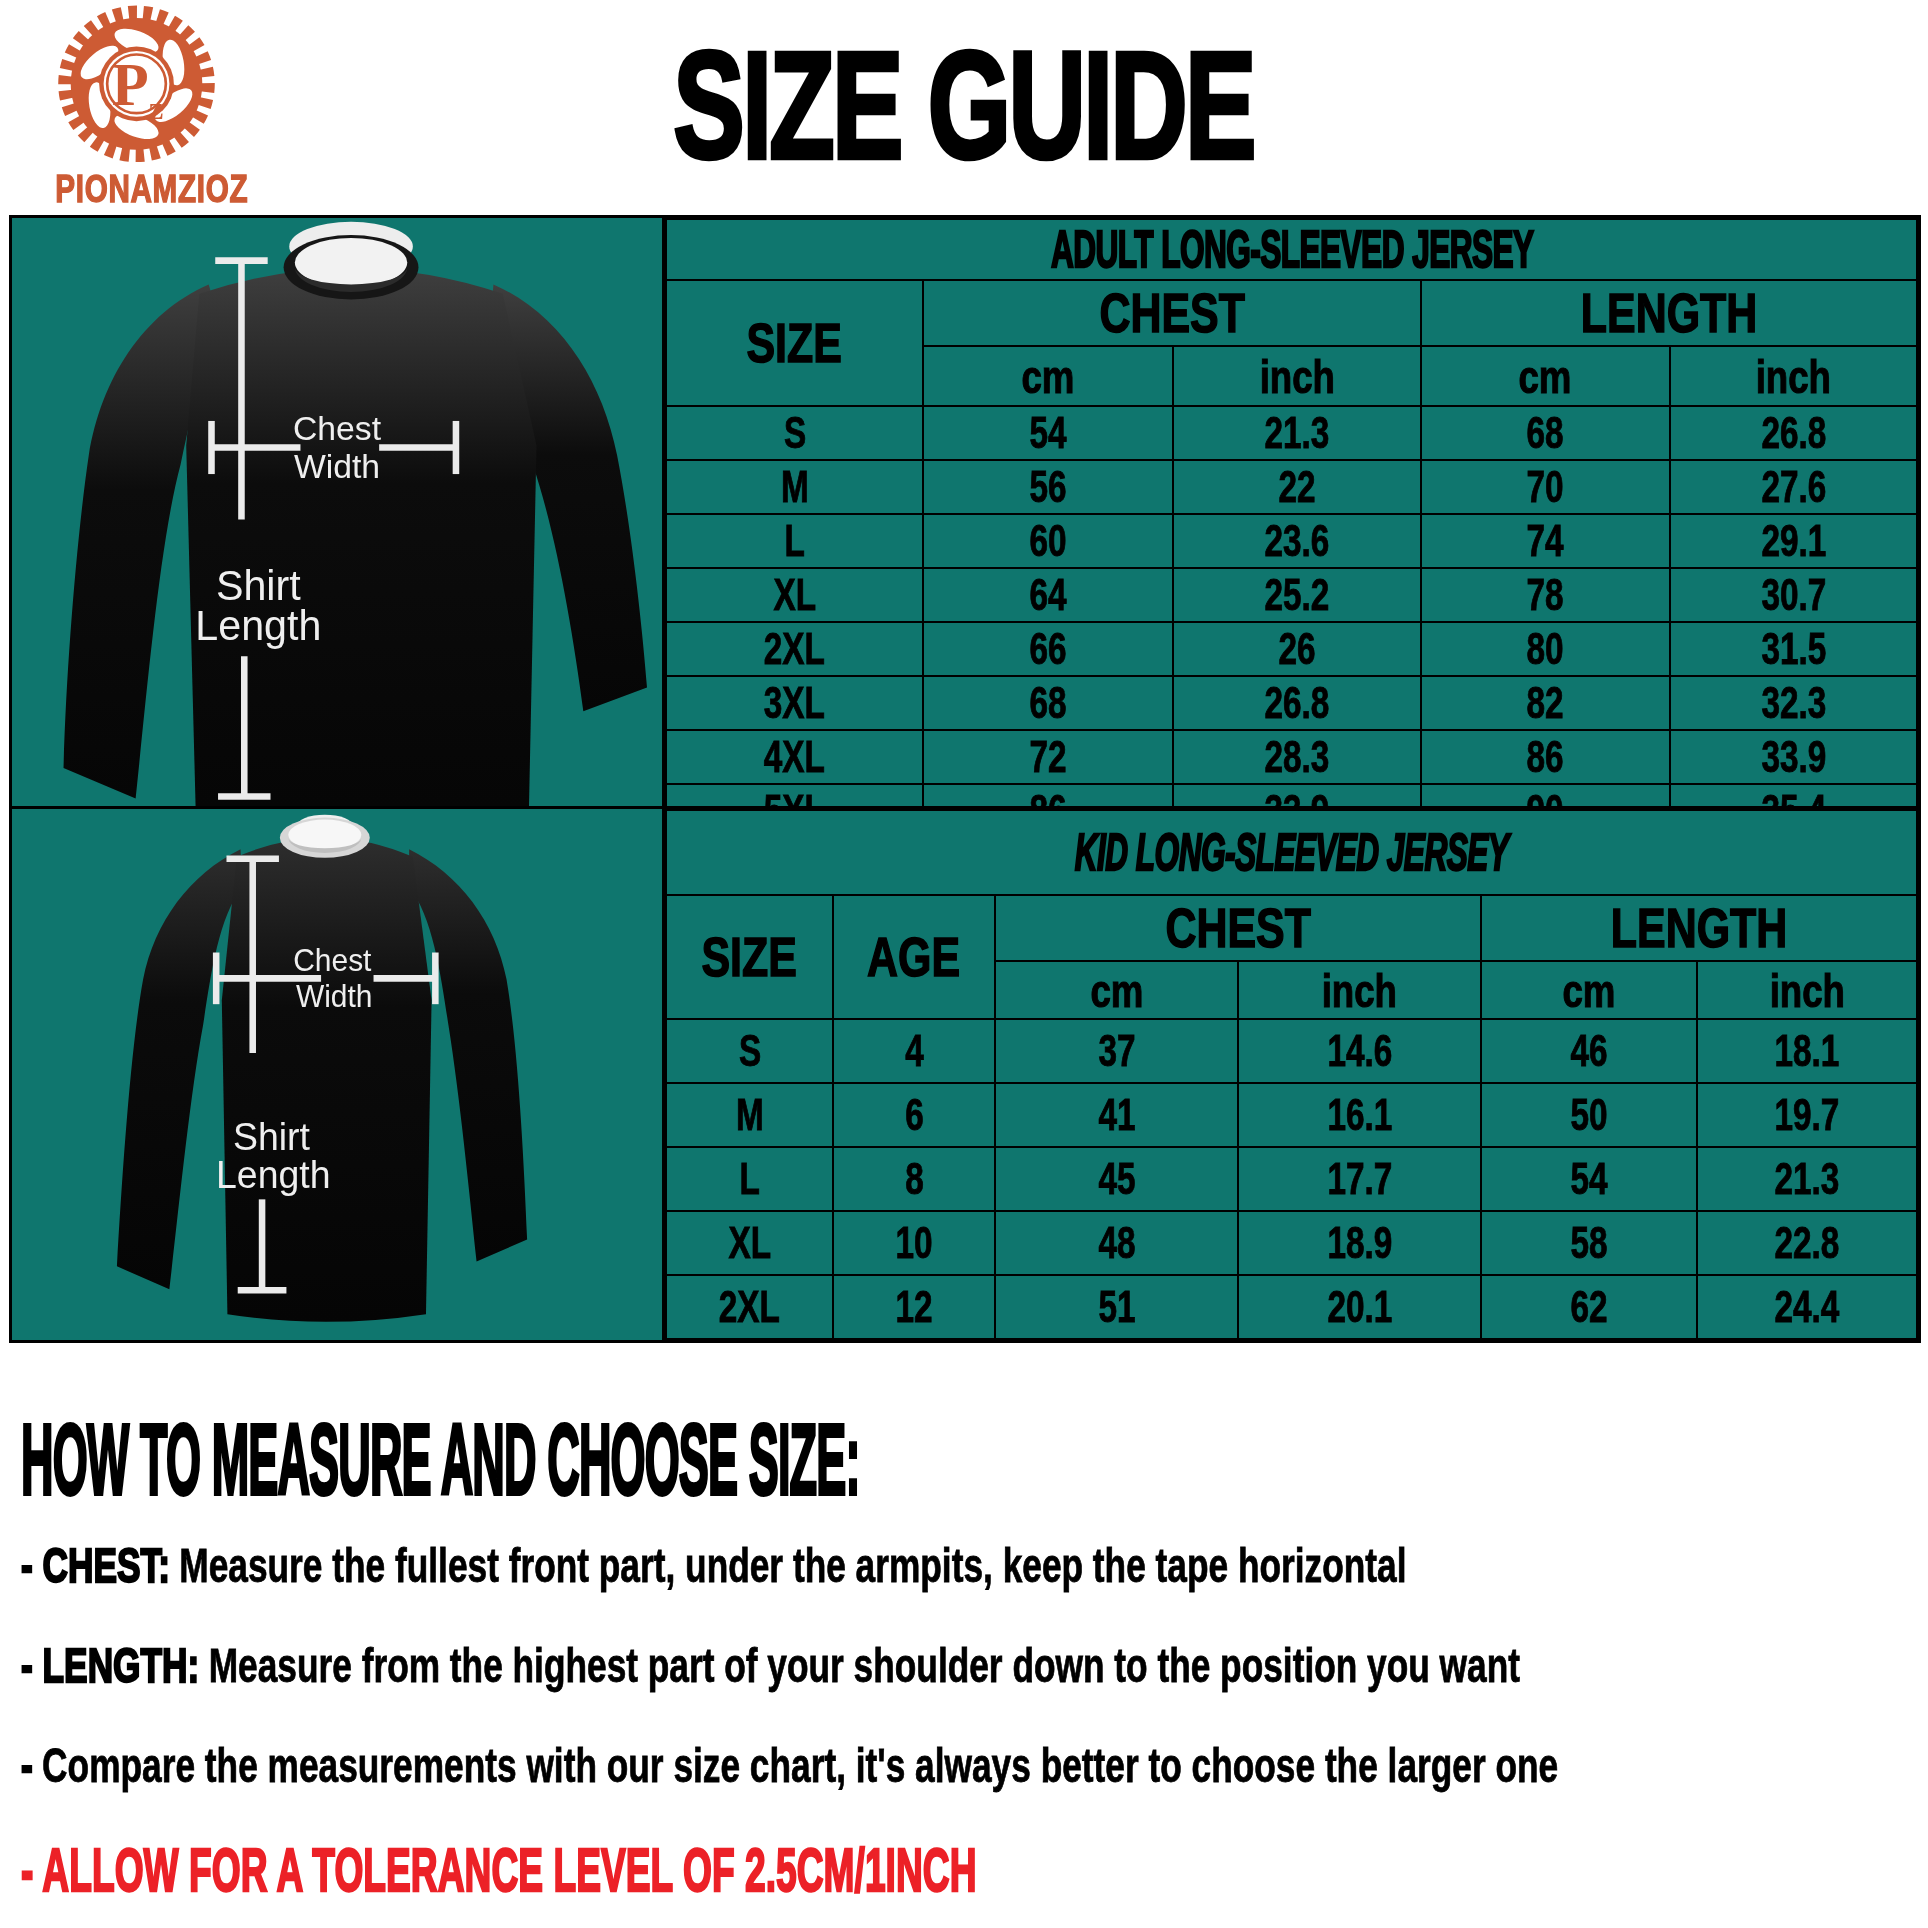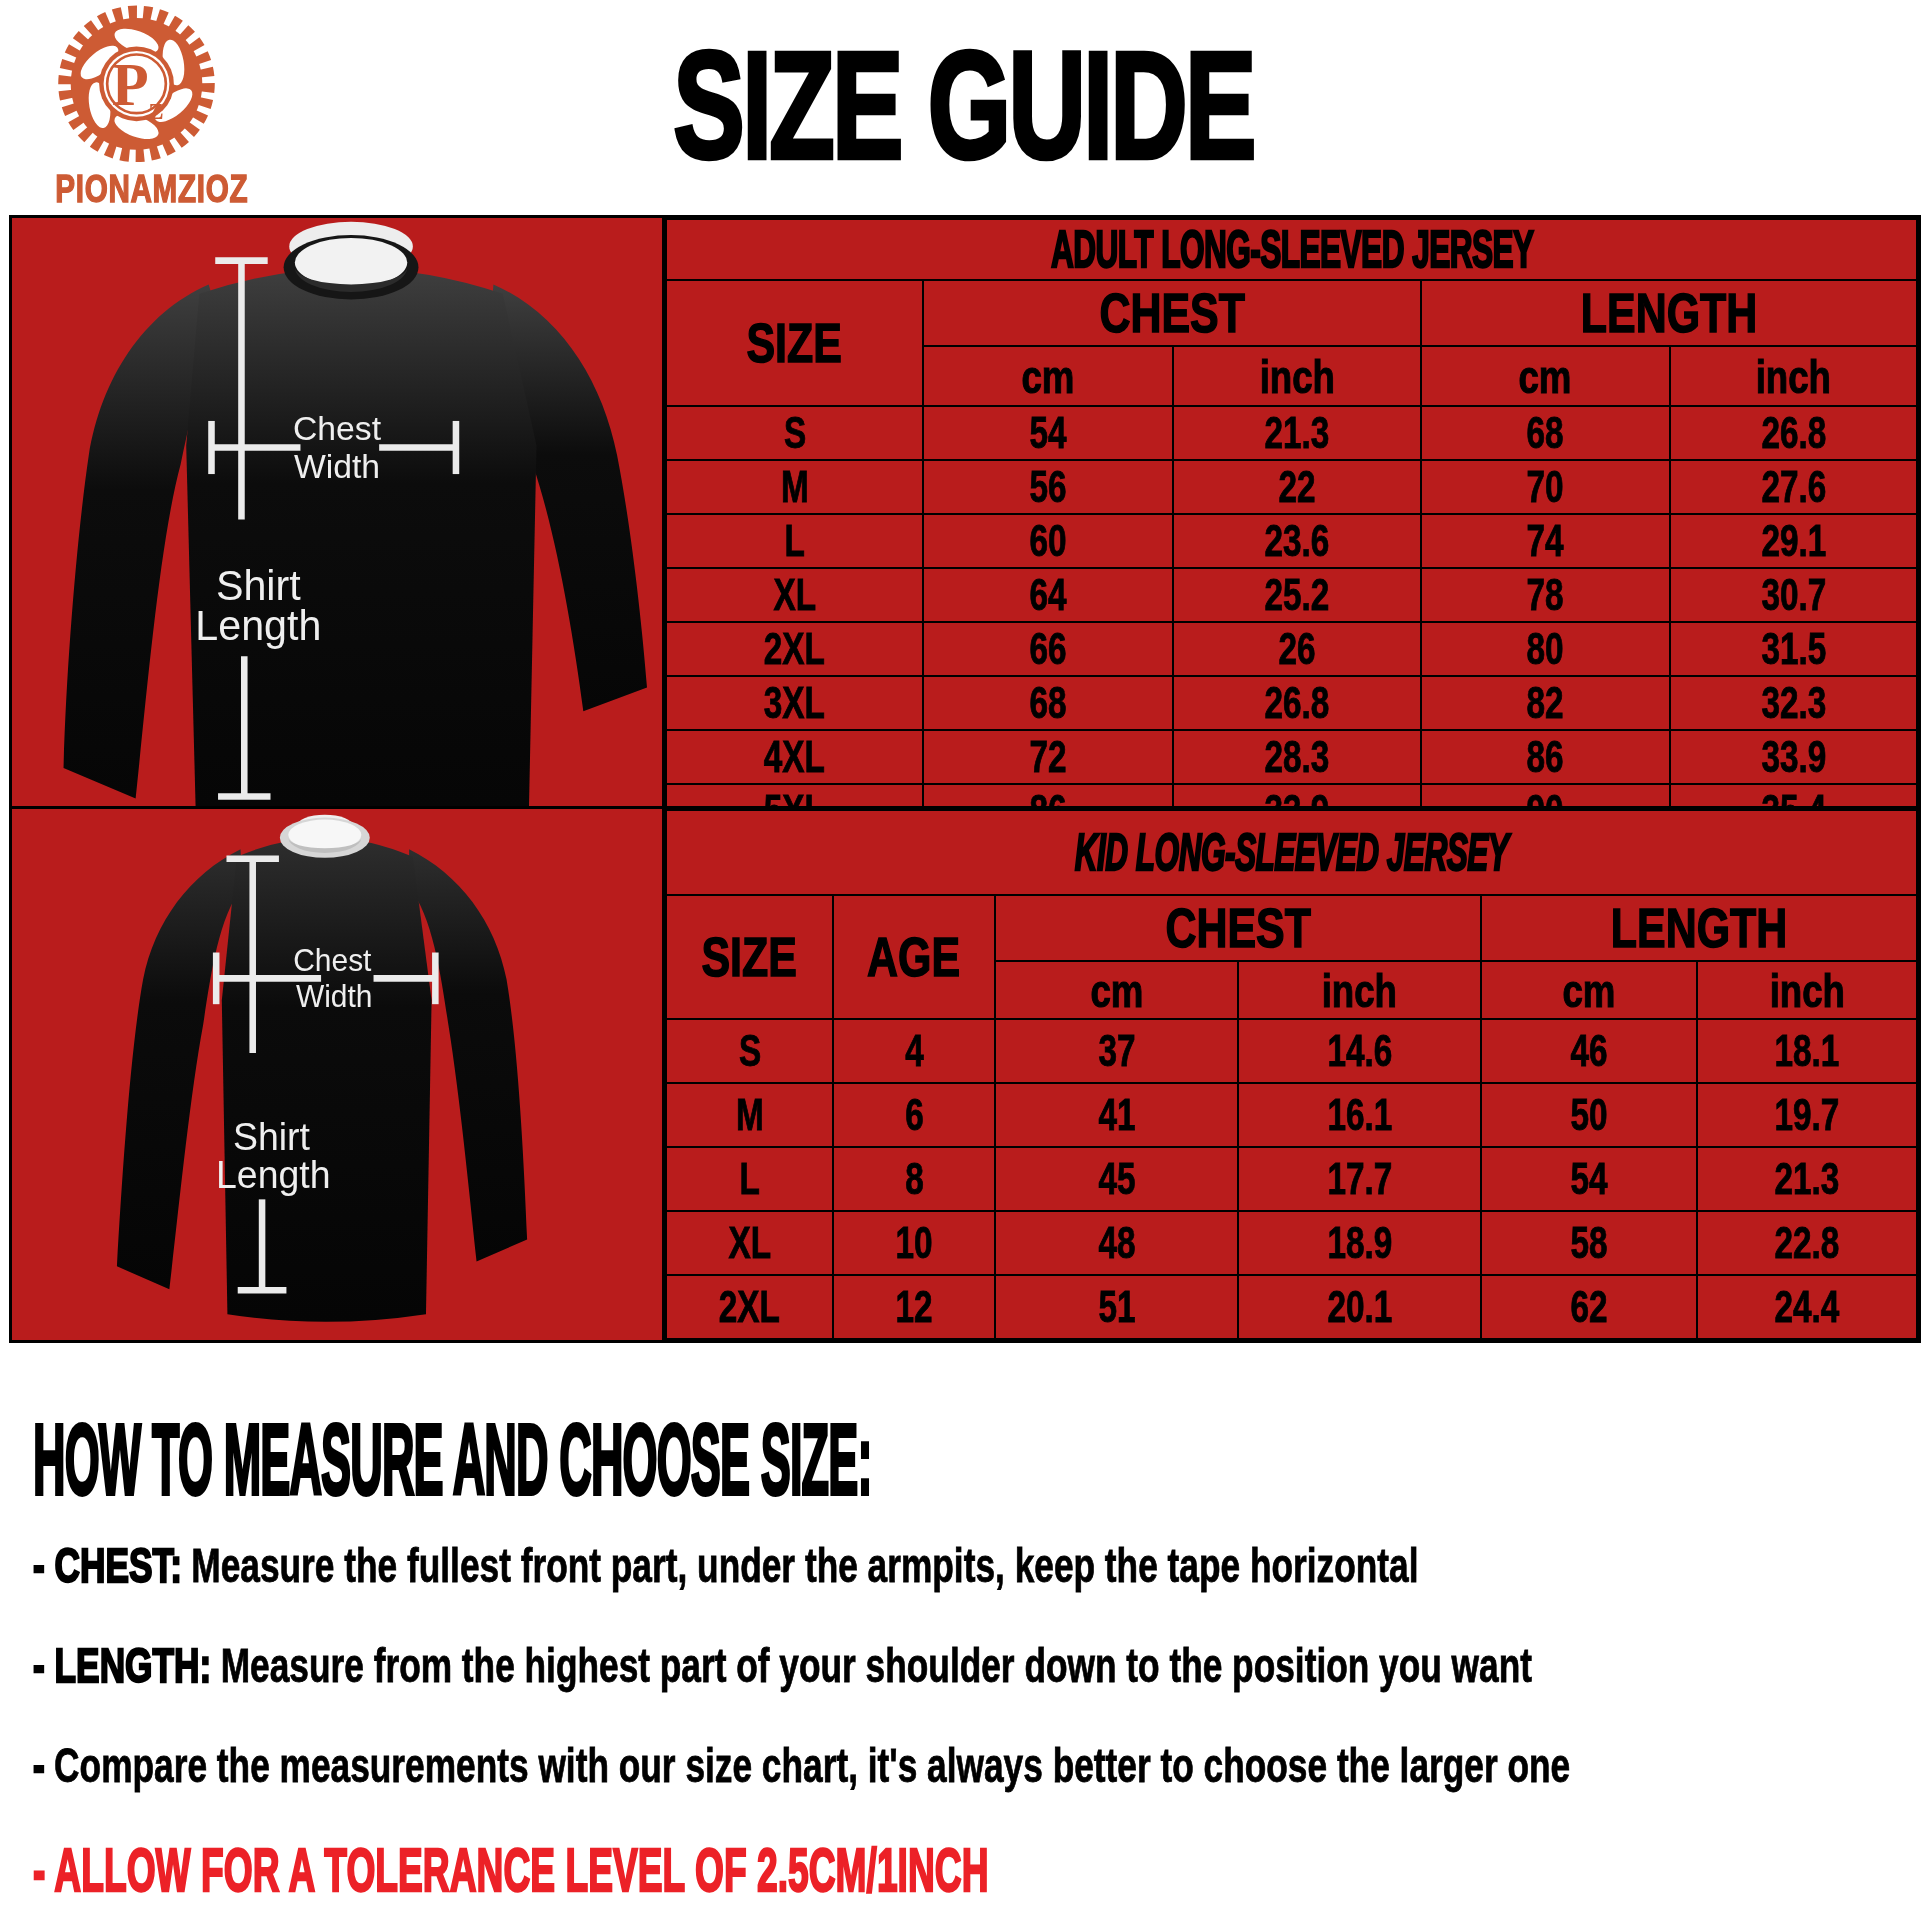--- a/index.html
+++ b/index.html
@@ -15,21 +15,21 @@
   .title-wrap { position:absolute; left:0; right:0; top:28px; text-align:center; }
   .main-title { display:inline-block; font-size:153px; line-height:1.0; font-weight:bold;
                 color:#000; white-space:nowrap; letter-spacing:-3.8px;
                 transform:scaleX(0.70); transform-origin:center;
                 -webkit-text-stroke:4.7px #000; }
 
   
   .main-box { position:absolute; left:9.4px; top:215px; width:1906px; height:1122px;
               border:3.8px solid #000; display:grid;
               grid-template-columns:653px 1fr; grid-template-rows:591px 1fr; }
-  .q { position:relative; overflow:hidden; background:#b91c1c; }
+  .q { position:relative; overflow:hidden; background:#0f766e; }
   .q-tl { border-right:3.8px solid #000; border-bottom:3.8px solid #000; }
   .q-tr { border-bottom:3.8px solid #000; }
   .q-bl { border-right:3.8px solid #000; }
   .q svg.shirt { display:block; width:100%; height:100%; }
 
   
   table.size-table { width:100%; height:100%; border-collapse:collapse; table-layout:fixed; }
   .size-table th, .size-table td { border:2.8px solid #000; text-align:center; vertical-align:middle; padding:0; }
   .cx { display:inline-block; white-space:nowrap; transform-origin:center; }
   .tbl-title { font-size:51px; font-weight:bold; letter-spacing:-0.9px;
@@ -38,21 +38,21 @@
   .unit { font-size:47px; font-weight:bold; transform:scaleX(0.78); -webkit-text-stroke:1.1px #000; }
   .val  { font-size:45px; font-weight:bold; transform:scaleX(0.74); -webkit-text-stroke:0.9px #000; }
   table.adult tr.title-row { height:55px; }
   table.adult tr.group-row { height:58px; }
   table.adult tr.unit-row  { height:60px; }
   table.kid tr.title-row { height:85px;font-style:italic; }
   table.kid tr.group-row { height:60px; }
   table.kid tr.unit-row  { height:58px; }
 
   
-  .howto { position:absolute; left:33px; top:1412px; width:1887px; }
+  .howto { position:absolute; left:21px; top:1412px; width:1887px; }
   .howto-heading { margin:0 0 32px 0; font-size:100px; line-height:0.95; font-weight:bold;
                    color:#000; white-space:nowrap; transform:scaleX(0.45); transform-origin:left center;
                    -webkit-text-stroke:3.8px #000; letter-spacing:-1.9px; }
   .bullet { margin:0 0 46px 0; font-size:49px; line-height:1.1; font-weight:bold; color:#000;
             white-space:nowrap; transform:scaleX(0.72); transform-origin:left center; }
   .b-label { font-weight:bold; -webkit-text-stroke:2.3px #000; margin-right:13px; }
   .b-text  { -webkit-text-stroke:0.8px #000; }
   .tolerance-line { margin:5.6px 0 0 0; font-size:62px; line-height:1.0; font-weight:bold; color:#ec2127;
                     white-space:nowrap; transform:scaleX(0.60); transform-origin:left center;
                     -webkit-text-stroke:2.4px #ec2127; }

